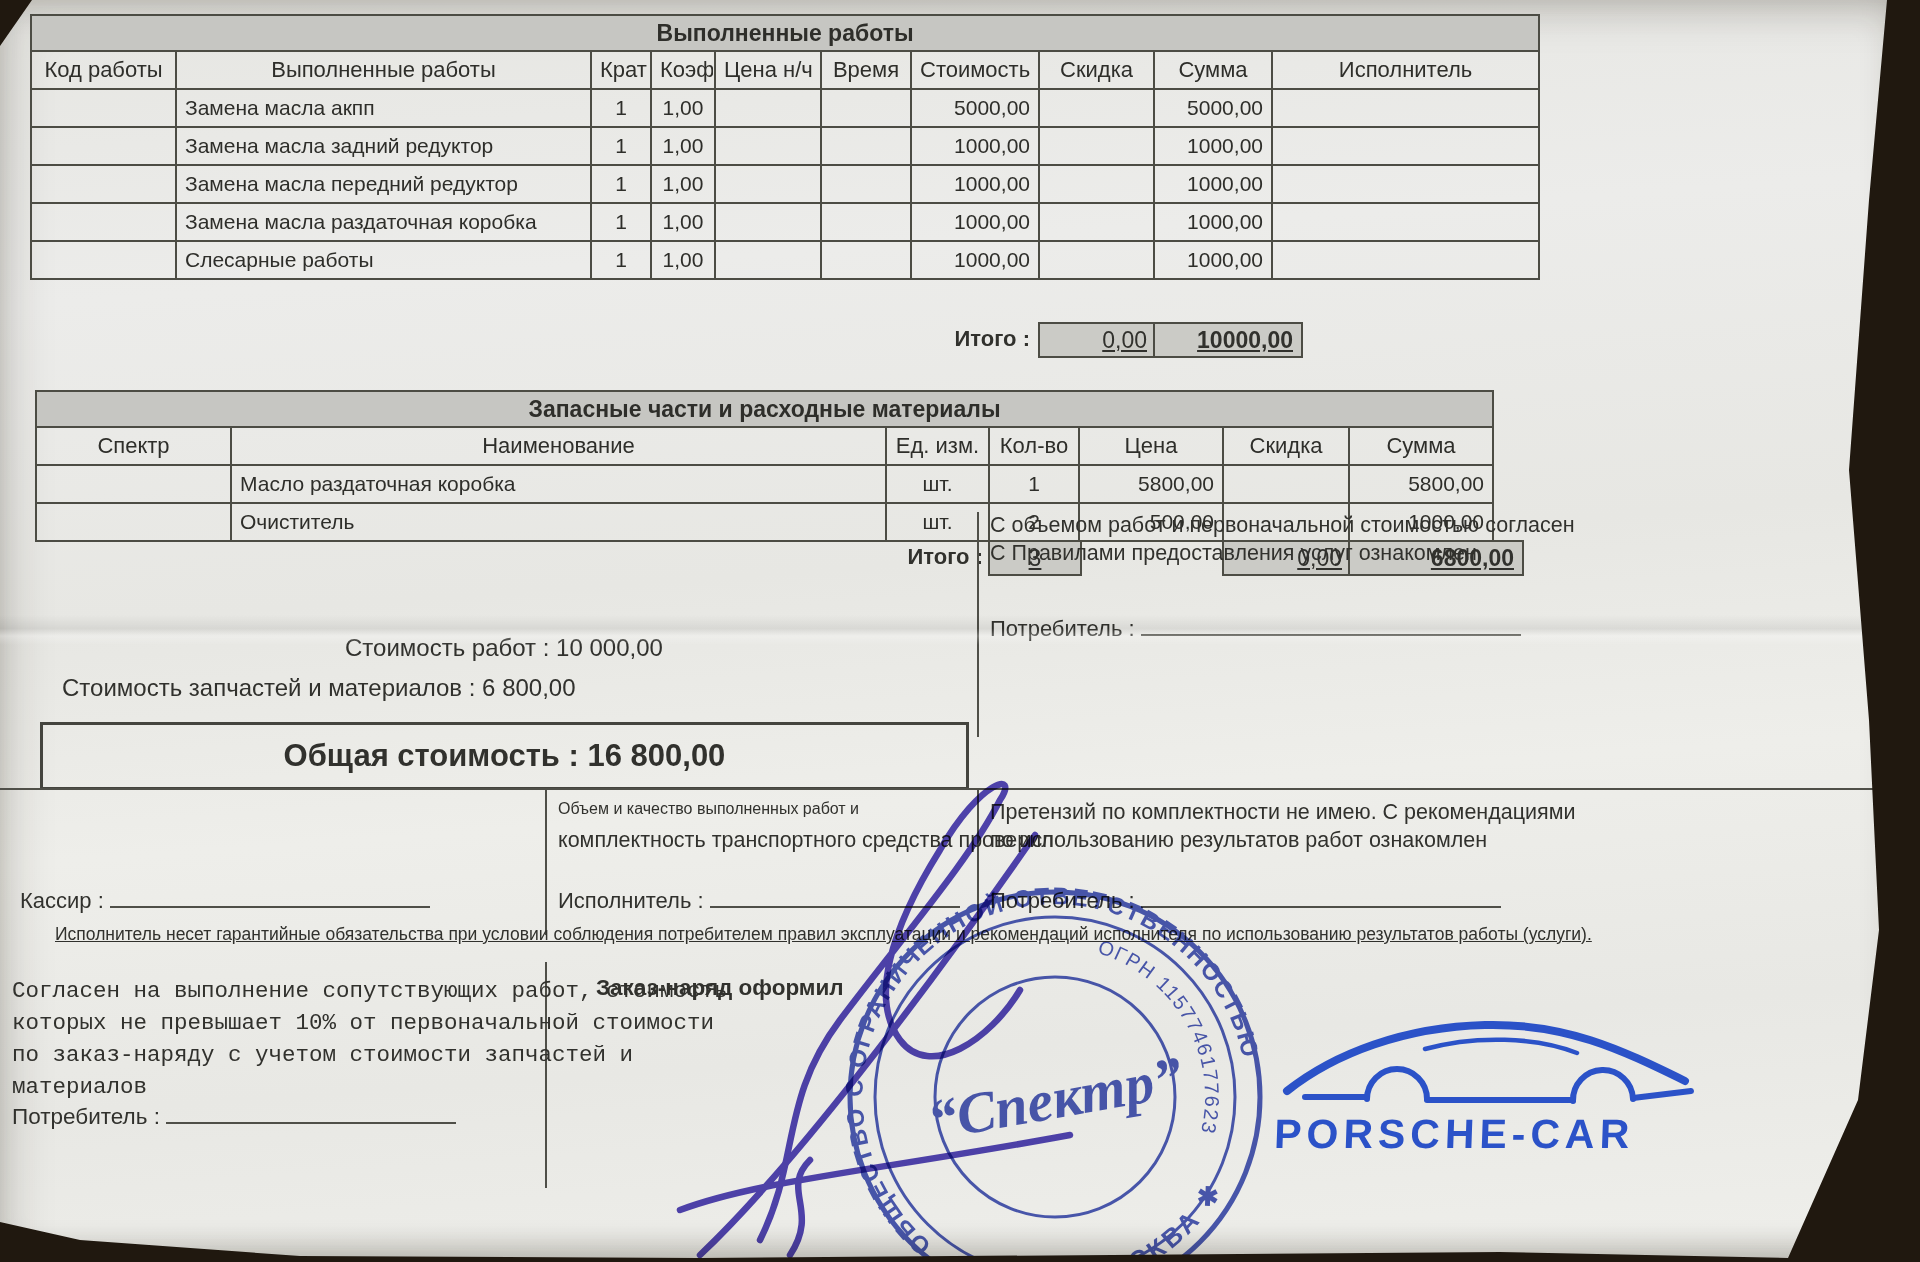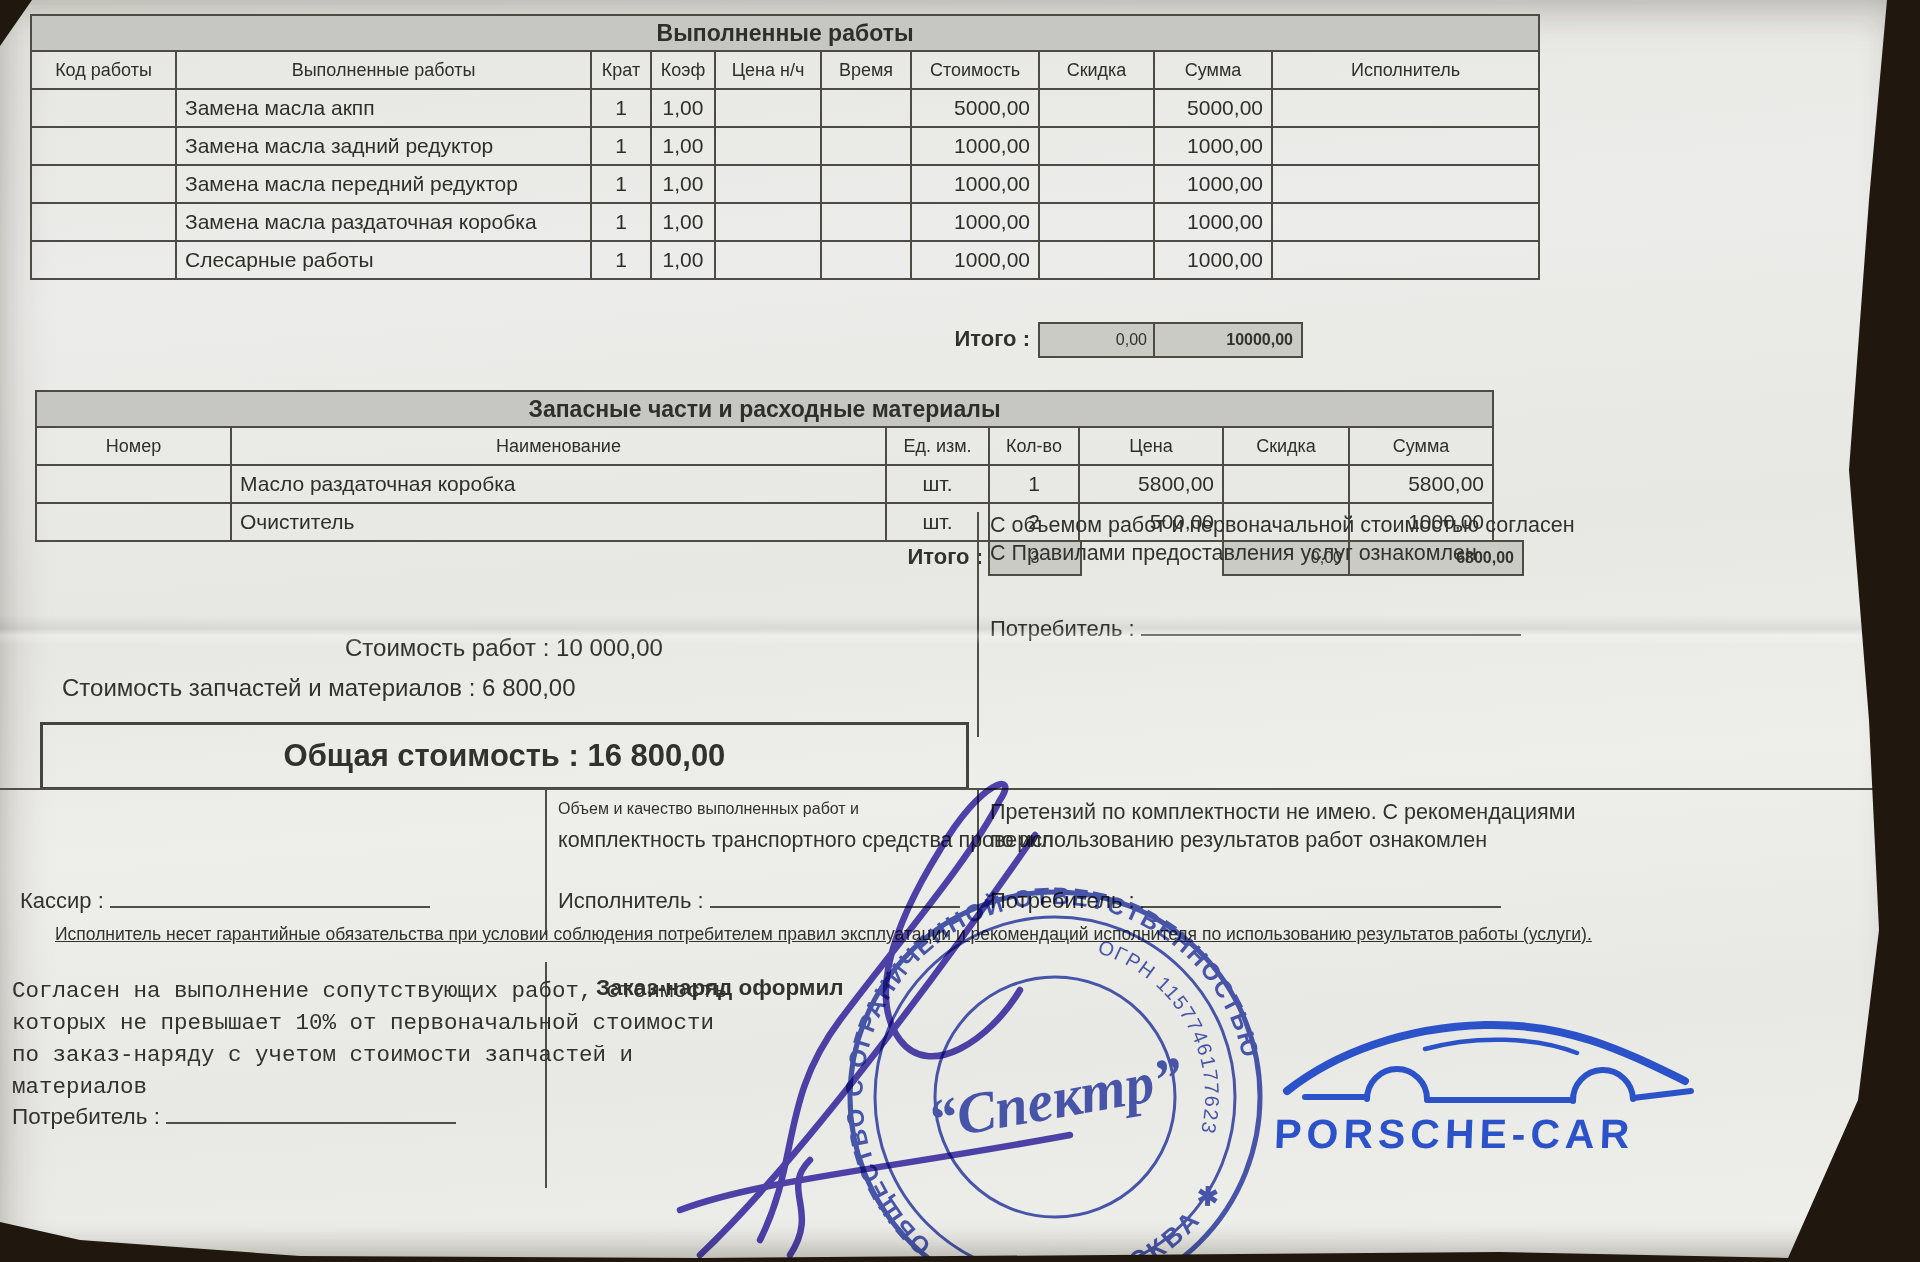--- a/index.html
+++ b/index.html
@@ -8,27 +8,27 @@
   .paper{position:absolute;inset:0;
          background:linear-gradient(176deg,#e6e6e2 0%,#ececea 22%,#e7e7e3 45%,#eeeeea 62%,#e8e8e4 80%,#efefeb 100%);
          clip-path:polygon(32px 0,1887px 0,1869px 200px,1849px 470px,1869px 720px,1879px 930px,1858px 1100px,1788px 1258px,1500px 1252px,700px 1258px,300px 1256px,80px 1240px,0 1222px,0 46px);}
   .paper::before{content:"";position:absolute;inset:0;pointer-events:none;
          box-shadow:inset -26px 0 34px rgba(40,30,15,.22),inset 0 -18px 26px rgba(40,30,15,.16),inset 20px 18px 40px rgba(40,30,15,.10);}
   .crease{position:absolute;left:0;top:615px;width:100%;height:30px;pointer-events:none;
          background:linear-gradient(to bottom,rgba(0,0,0,0) 0%,rgba(0,0,0,.07) 45%,rgba(255,255,255,.25) 70%,rgba(0,0,0,0) 100%);}
   table{border-collapse:collapse;table-layout:fixed;position:absolute;}
   td,th{border:2px solid #4c4c44;height:36px;padding:0 8px;font-weight:normal;font-size:21px;color:#2e2e2a;overflow:hidden;white-space:nowrap;}
   .band{background:#c6c6c2;font-weight:bold;font-size:23px;text-align:center;height:34px;}
-  th{text-align:center;font-size:18px;height:36px;border-radius:11px;}
+  th{text-align:center;font-size:22px;height:36px;border-radius:11px;}
   .c{text-align:center}.r{text-align:right}.l{text-align:left}
   .t1{left:30px;top:14px;width:1508px;}
   .t2{left:35px;top:390px;width:1457px;}
   .totlabel{position:absolute;font-weight:bold;font-size:22px;text-align:right;line-height:34px;}
   .totcell{position:absolute;height:32px;border:2px solid #4c4c44;background:#cbcbc6;
-           font-size:16px;line-height:32px;padding:0 8px;box-sizing:content-box;}
+           font-size:23px;line-height:32px;padding:0 8px;box-sizing:content-box;text-decoration:underline;}
   .b{font-weight:bold;padding-left:36px;}
   .txt{position:absolute;white-space:nowrap;}
   .vline{position:absolute;width:2px;background:#4f4f48;}
   .hline{position:absolute;height:2px;background:#4f4f48;}
   .sigline{display:inline-block;border-bottom:2px solid #4f4f48;height:22px;vertical-align:baseline;}
   .totalbox{position:absolute;left:40px;top:722px;width:923px;height:62px;border:3px solid #44443e;
             text-align:center;line-height:62px;font-size:31px;font-weight:bold;}
   .small{font-size:17.5px;}
   .para{position:absolute;font-size:22.5px;line-height:32px;white-space:nowrap;}
   svg{position:absolute;overflow:visible;}
@@ -143,21 +143,21 @@
           <col style="width:90px">
         <col style="width:144px">
           <col style="width:126px">
           <col style="width:144px">
       </colgroup>
       <tbody>
           <tr>
             <td class="band" colspan="7">Запасные части и расходные материалы</td>
           </tr>
       <tr>
-        <th>Номер</th>
+        <th>Спектр</th>
         <th>Наименование</th>
         <th>Ед. изм.</th>
         <th>Кол-во</th>
         <th>Цена</th>
         <th>Скидка</th>
         <th>Сумма</th>
       </tr>
       <tr>
         <td></td>
             <td class="l">Масло раздаточная коробка</td>

